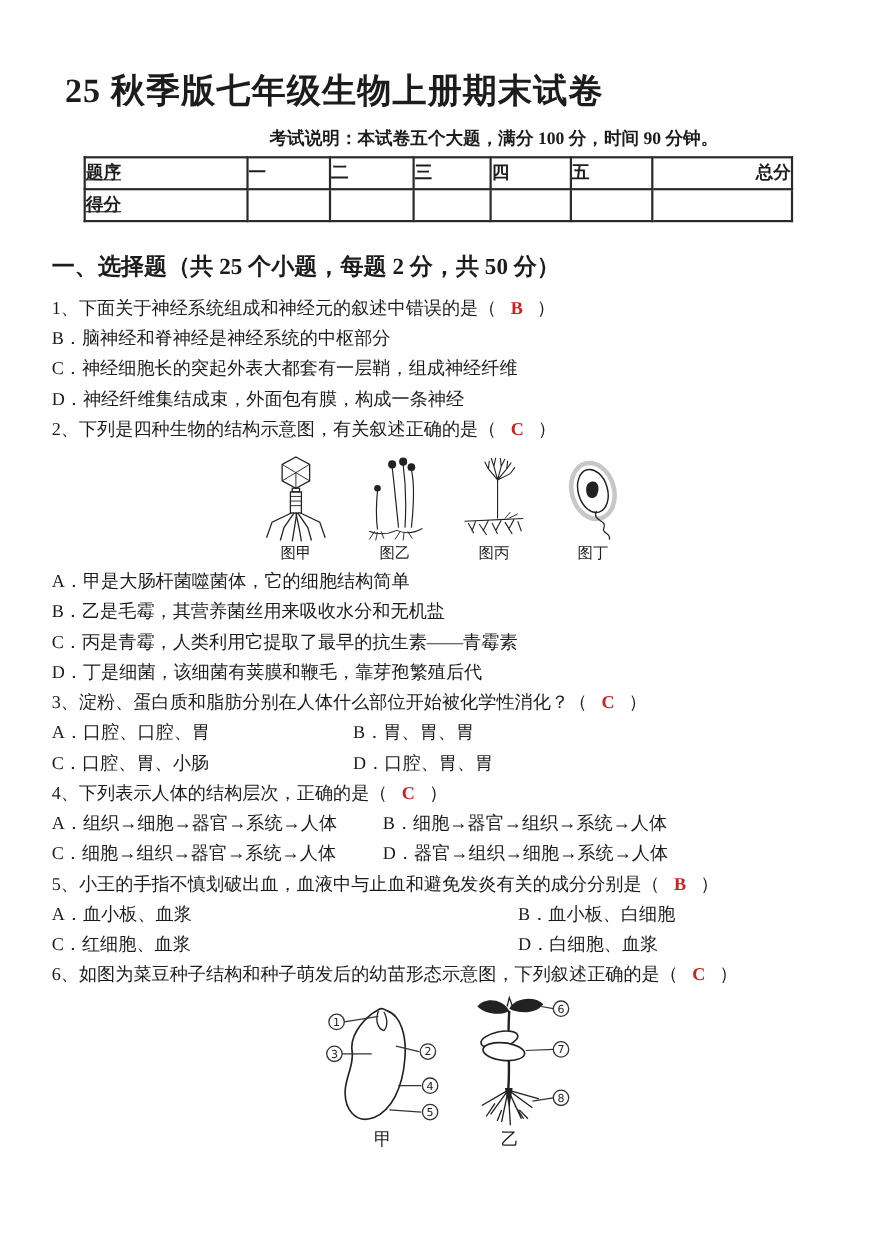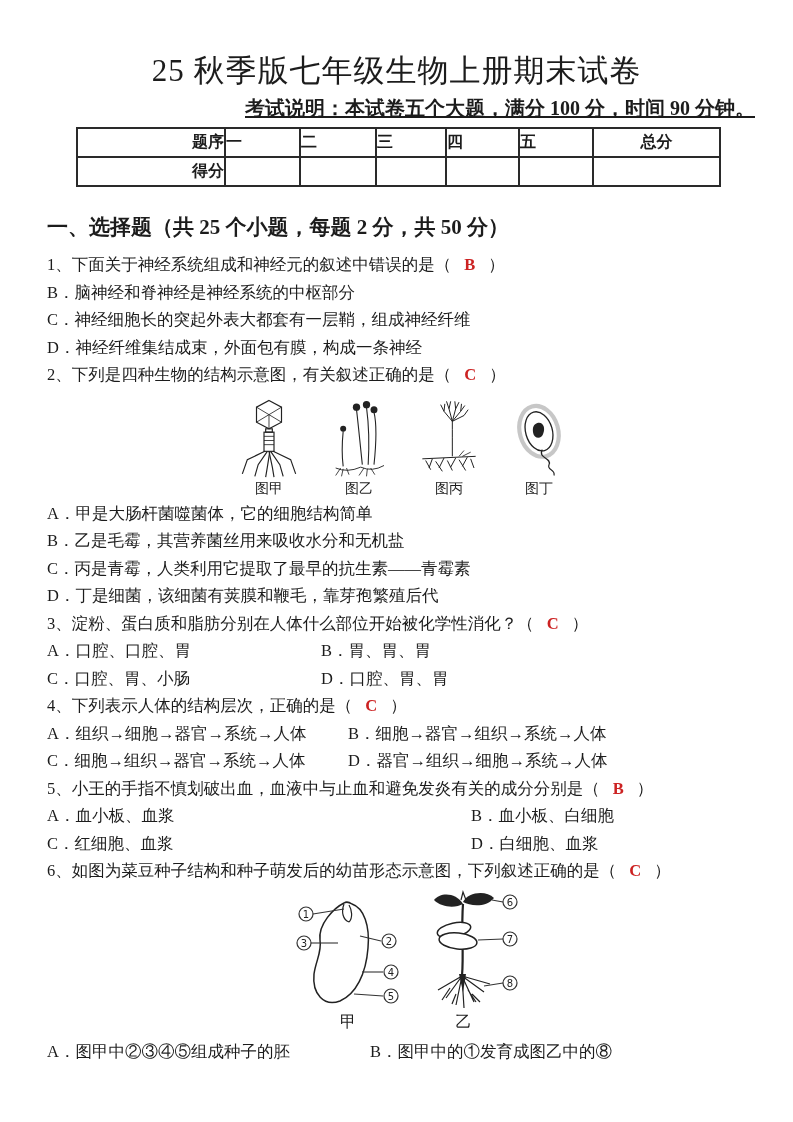--- a/index.html
+++ b/index.html
@@ -2,28 +2,28 @@
 <html><head>
 <meta charset="utf-8">
 <style>
   html,body { margin:0; padding:0; background:#ffffff; }
   .page {
     position:relative; width:793px; height:1122px; margin:0 auto;
     background:#ffffff; color:#1c1c1c; box-sizing:border-box;
     padding:0 47px; overflow:hidden;
     font-family:"Liberation Serif","DejaVu Serif",serif;
   }
-  .title { margin:0; padding-top:50px; text-align:center; font-size:31px; font-weight:normal; letter-spacing:1px; }
-  .subtitle { margin-top:3px; padding-left:198px; font-size:20px; font-weight:bold; white-space:nowrap;text-decoration:underline; }
+  .title { margin:12px; padding-top:50px; font-size:31px; font-weight:bold; letter-spacing:1px; }
+  .subtitle { margin-top:3px; padding-left:198px; font-size:16px; font-weight:bold; white-space:nowrap; }
 
   table.score-table { border-collapse:collapse; table-layout:fixed; width:643px; margin:5px 0 0 29px; }
   table.score-table td { border:2px solid #2a2a2a; height:27px; font-size:16px; font-weight:bold; padding:0; }
-  td.cell-label { text-align:right; }
+  td.cell-label { text-align:left;text-decoration:underline; }
   td.cell-num { text-align:left; padding-left:10px; }
-  td.cell-total { text-align:center; }
+  td.cell-total { text-align:right; }
 
   .section { margin:26px 0 10px 0; font-size:21px; font-weight:bold; white-space:nowrap; }
 
   .line { font-size:16.5px; line-height:27.5px; white-space:nowrap; }
   .ans { color:#cc2222; font-weight:bold; padding:0 13px; }
   .cols { display:flex; }
   .w274 { width:274px; } .w301 { width:301px; } .w424 { width:424px; } .w323 { width:323px; }
 
   .fig-strip { display:flex; gap:8px; margin:9px 0 2px 181px; }
   .fig { width:82px; text-align:center; }
@@ -261,19 +261,15 @@
             </g>
           <g transform="translate(104,93)">
               <circle r="7" fill="#fff" stroke="#333" stroke-width="1.2"></circle>
               <text class="lblTxt" y="3.5" text-anchor="middle">8</text>
             </g>
         </svg>
         <div class="cap">乙</div>
       </div>
     </div>
 
-    <div class="line cols">
-      <div class="w323">A．图甲中②③④⑤组成种子的胚</div>
-      <div>B．图甲中的①发育成图乙中的⑧</div>
-    </div>
   </div>
 
 </div>
 
 </body></html>

